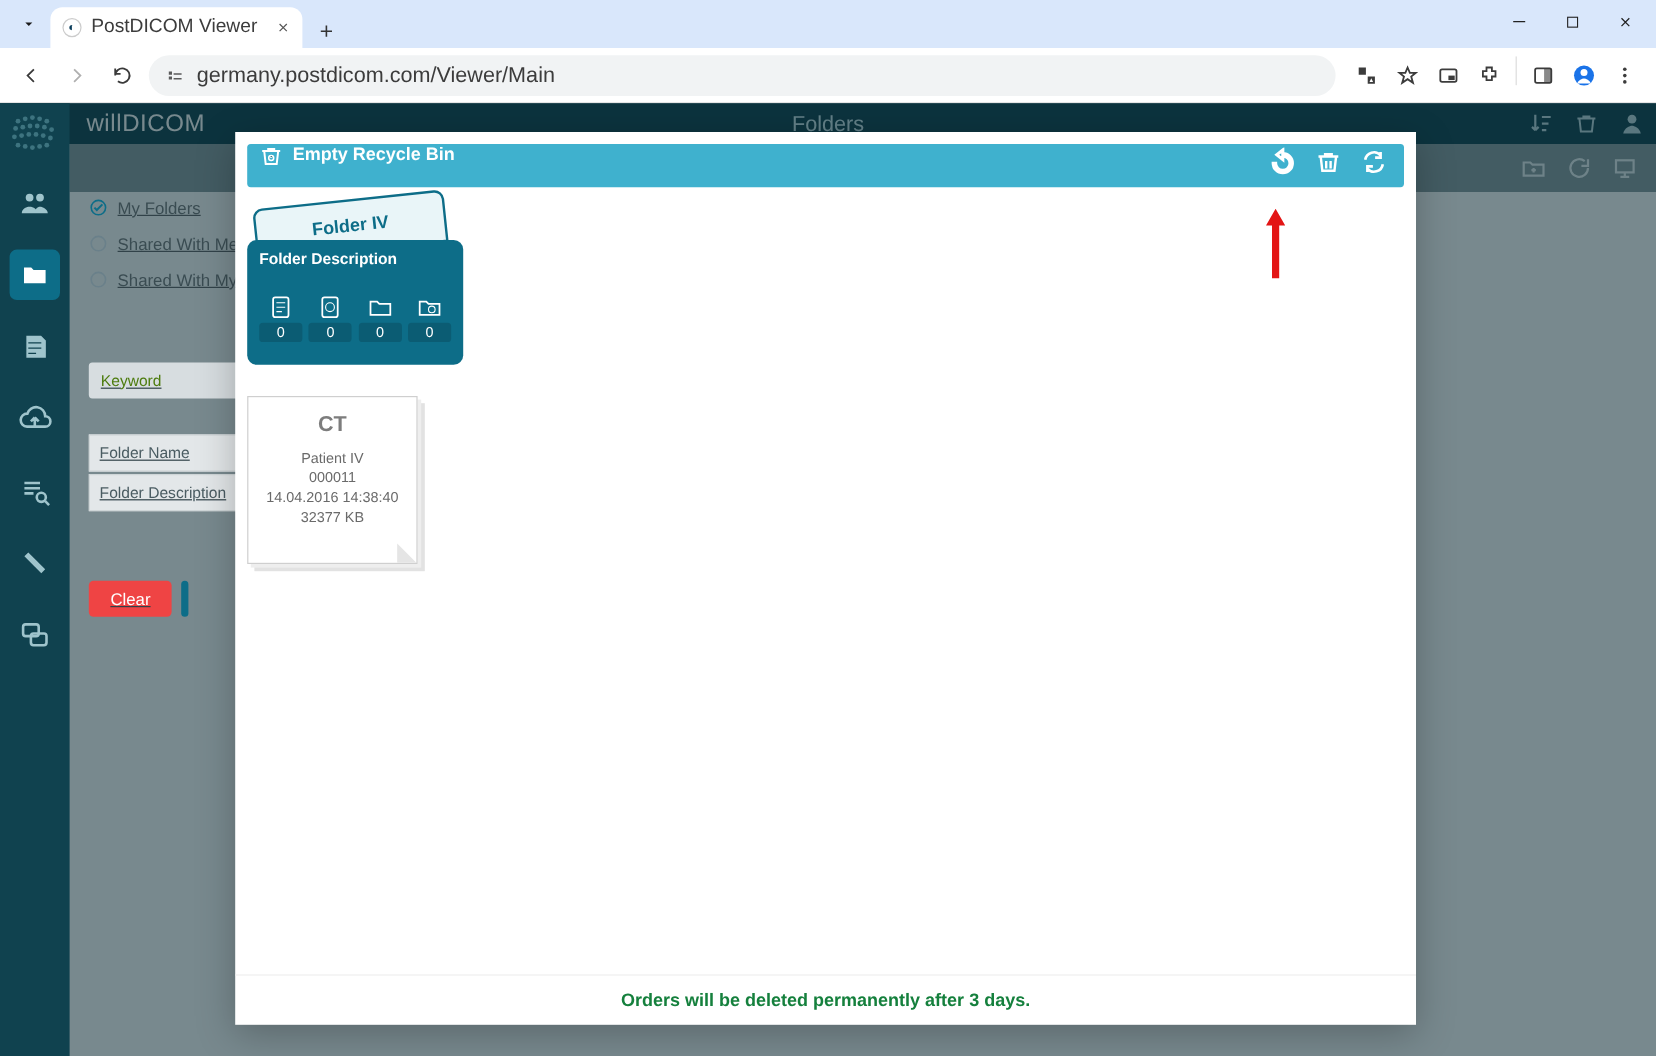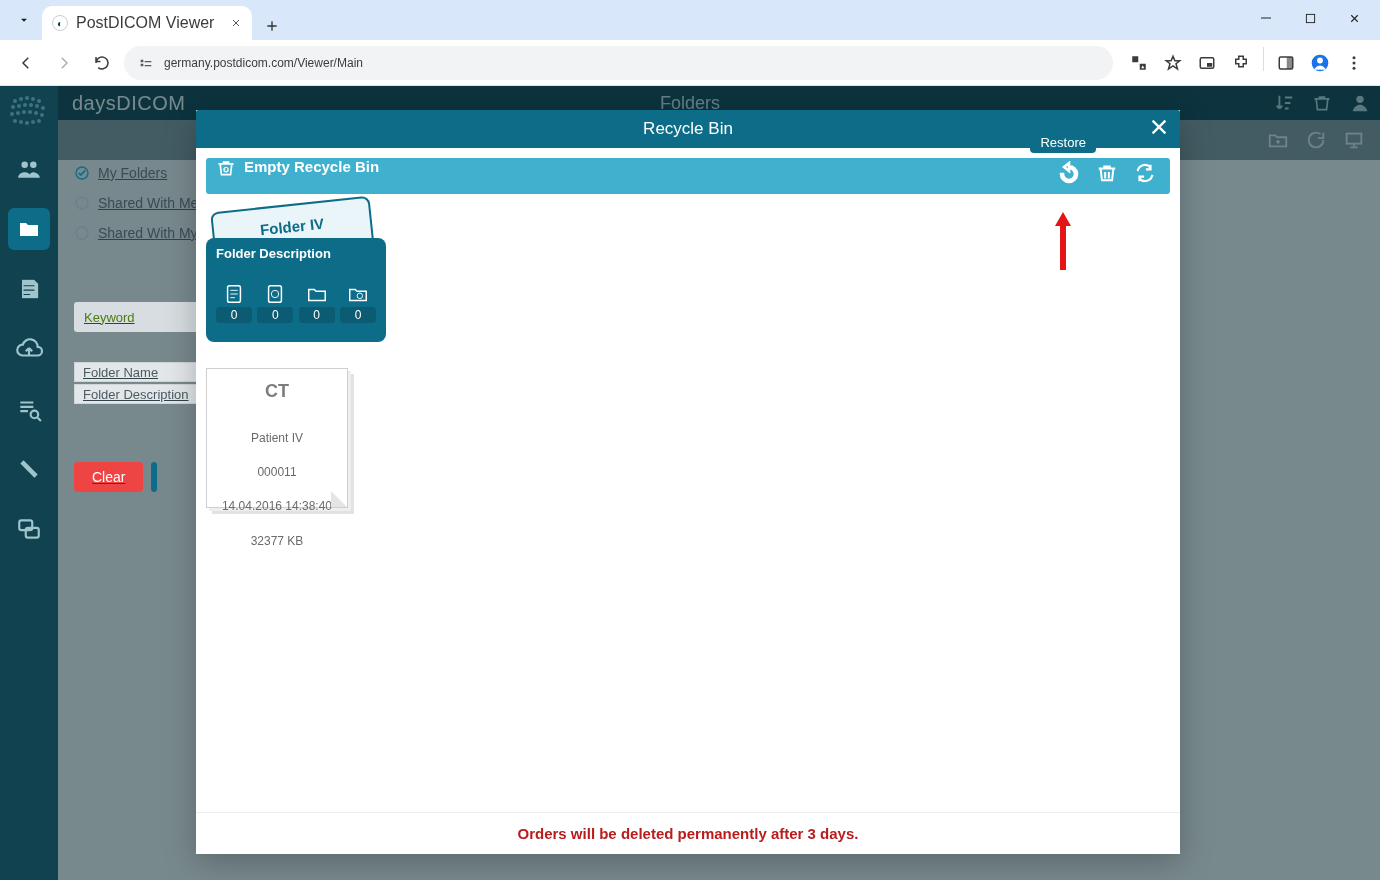--- a/index.html
+++ b/index.html
@@ -11,21 +11,21 @@
   .tab { display:flex; align-items:center; gap:8px; background:#fff; height:34px; border-radius:10px 10px 0 0; padding:0 10px; margin-top:6px; min-width:210px; position:relative; color:#3c3c3c;}
   .favicon { width:16px; height:16px; border-radius:50%; background:#fff; border:1px solid #ccc; display:flex; align-items:center; justify-content:center; font-size:10px; color:#0a3c5a;}
   .tab-close { margin-left:auto; color:#555; }
   .newtab { width:28px; height:28px; margin:8px 0 0 6px; display:flex; align-items:center; justify-content:center; color:#333; border-radius:50%; }
   .winctrls { position:absolute; right:4px; top:0; display:flex; }
   .winbtn { width:44px; height:36px; display:flex; align-items:center; justify-content:center; color:#222; }
 
   .addrbar { height:46px; background:#fff; display:flex; align-items:center; padding:0 10px; gap:6px; border-bottom:1px solid #e5e5e5;}
   .navbtn { width:32px; height:32px; display:flex; align-items:center; justify-content:center; color:#3a3a3a; border-radius:50%;}
   .navbtn.disabled { color:#b0b0b0; }
-  .url { flex:1; height:34px; background:#f1f3f4; border-radius:17px; display:flex; align-items:center; padding:0 12px; color:#3c3c3c; font-size:12px; gap:8px;}
+  .url { flex:1; height:34px; background:#f1f3f4; border-radius:17px; display:flex; align-items:center; padding:0 12px; color:#3c3c3c; font-size:18px; gap:8px;}
   .url .siteicons { width:20px; height:20px; display:flex; align-items:center; justify-content:center; color:#5a5a5a;}
   .righticons { display:flex; gap:2px; margin-left:4px;}
   .chip { width:32px; height:32px; display:flex; align-items:center; justify-content:center; color:#3c3c3c; }
   .sep { width:1px; background:#ddd; height:24px; margin:0 4px;}
 
   
   .apphdr { height:34px; background:#10424f; display:flex; align-items:center; padding-left:72px; color:#fff; position:relative;}
   .logo { font-size:20px; font-weight:400; letter-spacing:0.5px;}
   .logo b { font-weight:400;}
   .apphdr-title { position:absolute; left:50%; transform:translateX(-50%); font-size:18px; color:#cfe9ef;}
@@ -40,21 +40,21 @@
   
   .rail { position:absolute; top:86px; left:0; bottom:0; width:58px; background:#10424f; display:flex; flex-direction:column; align-items:center; padding-top:6px; gap:18px;}
   .globe { width:48px; height:38px; display:flex; align-items:center; justify-content:center; opacity:.5;}
   .rail-item { width:42px; height:42px; display:flex; align-items:center; justify-content:center; color:#9fc4cc; }
   .rail-item.active { background:#0d6d88; border-radius:6px; color:#fff;}
 
   
   .sidepanel { position:absolute; top:148px; left:58px; width:270px; padding:10px 0 0 16px; color:#314249;text-decoration:underline; }
   .radio-row { display:flex; align-items:center; gap:8px; height:30px; font-size:14px; color:#3a4c52;}
   .keyword { margin-top:54px; display:flex; align-items:center; height:30px; background:#d7dde0; border-radius:3px; padding:0 10px; width:170px; font-size:13px; color:#4d7c0f;}
-  .field { margin-top:30px; height:20px; background:#e3e7e9; border:1px solid #cfd6d8; display:flex; align-items:center; padding:0 8px; font-size:13px; color:#4a5c62; width:170px;}
+  .field { margin-top:30px; height:31px; background:#e3e7e9; border:1px solid #cfd6d8; display:flex; align-items:center; padding:0 8px; font-size:13px; color:#4a5c62; width:170px;}
   .field + .field { margin-top:2px;}
   .btn { display:inline-flex; align-items:center; justify-content:center; height:30px; padding:0 18px; border-radius:4px; font-size:14px;}
   .btn.clear { background:#ef4444; color:#fff; margin-top:58px;}
 
   
   .modal { position:absolute; left:196px; top:110px; width:984px; height:744px; background:#fff; border-radius:0; box-shadow:0 8px 30px rgba(0,0,0,.25); display:flex; flex-direction:column;}
   .modal-titlebar { height:38px; background:#0d6d88; color:#fff; display:flex; align-items:center; justify-content:center; font-size:17px; position:relative; border-radius:2px 2px 0 0;}
   .modal-close { position:absolute; right:10px; top:6px; color:#fff; }
   .tooltip { position:absolute; right:84px; top:22px; background:#0d6d88; color:#fff; font-size:13px; padding:3px 10px; border-radius:4px;}
   .modal-body { flex:1; padding:10px; position:relative;}
@@ -63,26 +63,26 @@
   .tb-btn { width:30px; height:30px; display:flex; align-items:center; justify-content:center; color:#fff;}
 
   .folder-card { margin-top:10px; width:180px; height:138px; position:relative;}
   .folder-tab { position:absolute; left:6px; top:0; width:160px; height:44px; background:#e9f5f8; border:2px solid #0d6d88; border-radius:8px 8px 0 0; transform:rotate(-6deg); display:flex; align-items:center; justify-content:center; color:#0d6d88; font-weight:700; font-size:15px;}
   .folder-body { position:absolute; left:0; top:34px; width:180px; height:104px; background:#0d6d88; border-radius:8px; padding:8px 10px 4px; color:#fff;}
   .folder-desc { font-size:13px; font-weight:600;}
   .folder-icons { display:flex; justify-content:space-between; margin-top:22px;}
   .fcol { display:flex; flex-direction:column; align-items:center; gap:2px; width:36px;}
   .fcol .cnt { font-size:12px; background:rgba(0,0,0,.15); width:100%; text-align:center; border-radius:3px; padding:1px 0;}
 
-  .study-card { margin-top:26px; width:142px; height:140px; border:1px solid #cfcfcf; background:#fff; position:relative; box-shadow:3px 3px 0 #eee, 6px 6px 0 #e2e2e2; display:flex; flex-direction:column; align-items:center; padding:12px 6px; color:#6a6a6a;gap:18px;}
+  .study-card { margin-top:26px; width:142px; height:140px; border:1px solid #cfcfcf; background:#fff; position:relative; box-shadow:3px 3px 0 #eee, 6px 6px 0 #e2e2e2; display:flex; flex-direction:column; align-items:center; padding:12px 6px; color:#6a6a6a;}
   .study-mod { font-size:18px; font-weight:700; color:#7d7d7d; margin-bottom:10px;}
   .study-line { font-size:12px; line-height:1.35;}
   .study-fold { position:absolute; right:0; bottom:0; width:0; height:0; border-left:16px solid #e5e5e5; border-top:16px solid transparent;}
 
-  .warn { height:42px; display:flex; align-items:center; justify-content:center; font-size:15px; font-weight:700; color:#b91c1c; border-top:1px solid #eee;}
+  .warn { height:42px; display:flex; align-items:center; justify-content:center; font-size:15px; font-weight:700; color:#15803d; border-top:1px solid #eee;}
 
   .arrow { position:absolute; right:106px; top:64px; width:22px; height:60px; display:flex; flex-direction:column; align-items:center;}
   .arrow svg { color:#e31515;}
 
   svg { display:block; }
 </style>
 </head>
 <body>
 
 <div class="titlebar">
@@ -188,21 +188,21 @@
         <svg width="18" height="18" viewBox="0 0 24 24">
           <circle cx="12" cy="5" r="2" fill="currentColor"></circle>
           <circle cx="12" cy="12" r="2" fill="currentColor"></circle>
           <circle cx="12" cy="19" r="2" fill="currentColor"></circle>
         </svg>
       </div>
   </div>
 </div>
 
 <div class="apphdr">
-  <span class="logo"><span>days</span><b>DICOM</b></span>
+  <span class="logo"><span>will</span><b>DICOM</b></span>
   <div class="apphdr-title">Folders</div>
   <div class="apphdr-right">
     <span class="hdr-icon">
         <svg width="22" height="22" viewBox="0 0 24 24">
           <path stroke="currentColor" stroke-width="2" d="M7 4v14m0 0l-3-3m3 3l3-3M13 6h8M13 12h6M13 18h4"></path>
         </svg>
       </span>
     <span class="hdr-icon">
         <svg width="20" height="20" viewBox="0 0 24 24">
           <path fill="none" stroke="currentColor" stroke-width="2" d="M5 7h14l-1.5 13h-11zM9 7V5h6v2M3 7h18"></path>
@@ -336,29 +336,20 @@
   <div class="field">
       <span>Folder Description</span>
     </div>
   <div style="display:flex; gap:8px;">
     <div class="btn clear">Clear</div>
     <div class="btn clear" style="background:#0d6d88; width:6px; padding:0;"></div>
   </div>
 </div>
 
 <div class="modal">
-  <div class="modal-titlebar">
-    <span>Recycle Bin</span>
-    <span class="modal-close">
-      <svg width="22" height="22" viewBox="0 0 24 24">
-          <path stroke="currentColor" stroke-width="2.5" d="M5 5l14 14M19 5L5 19"></path>
-        </svg>
-    </span>
-    <div class="tooltip">Restore</div>
-  </div>
   <div class="modal-body">
     <div class="rb-toolbar">
       <span>
           <svg width="20" height="20" viewBox="0 0 24 24">
             <path fill="none" stroke="#fff" stroke-width="2" d="M5 7h14l-1.5 13h-11zM9 7V5h6v2M3 7h18"></path>
             <circle cx="12" cy="14" r="2.5" fill="none" stroke="#fff" stroke-width="1.5"></circle>
             <path stroke="#fff" d="M11 13l1 1 2-2"></path>
           </svg>
         </span>
       <span style="font-weight:700; font-size:15px;">Empty Recycle Bin</span>

